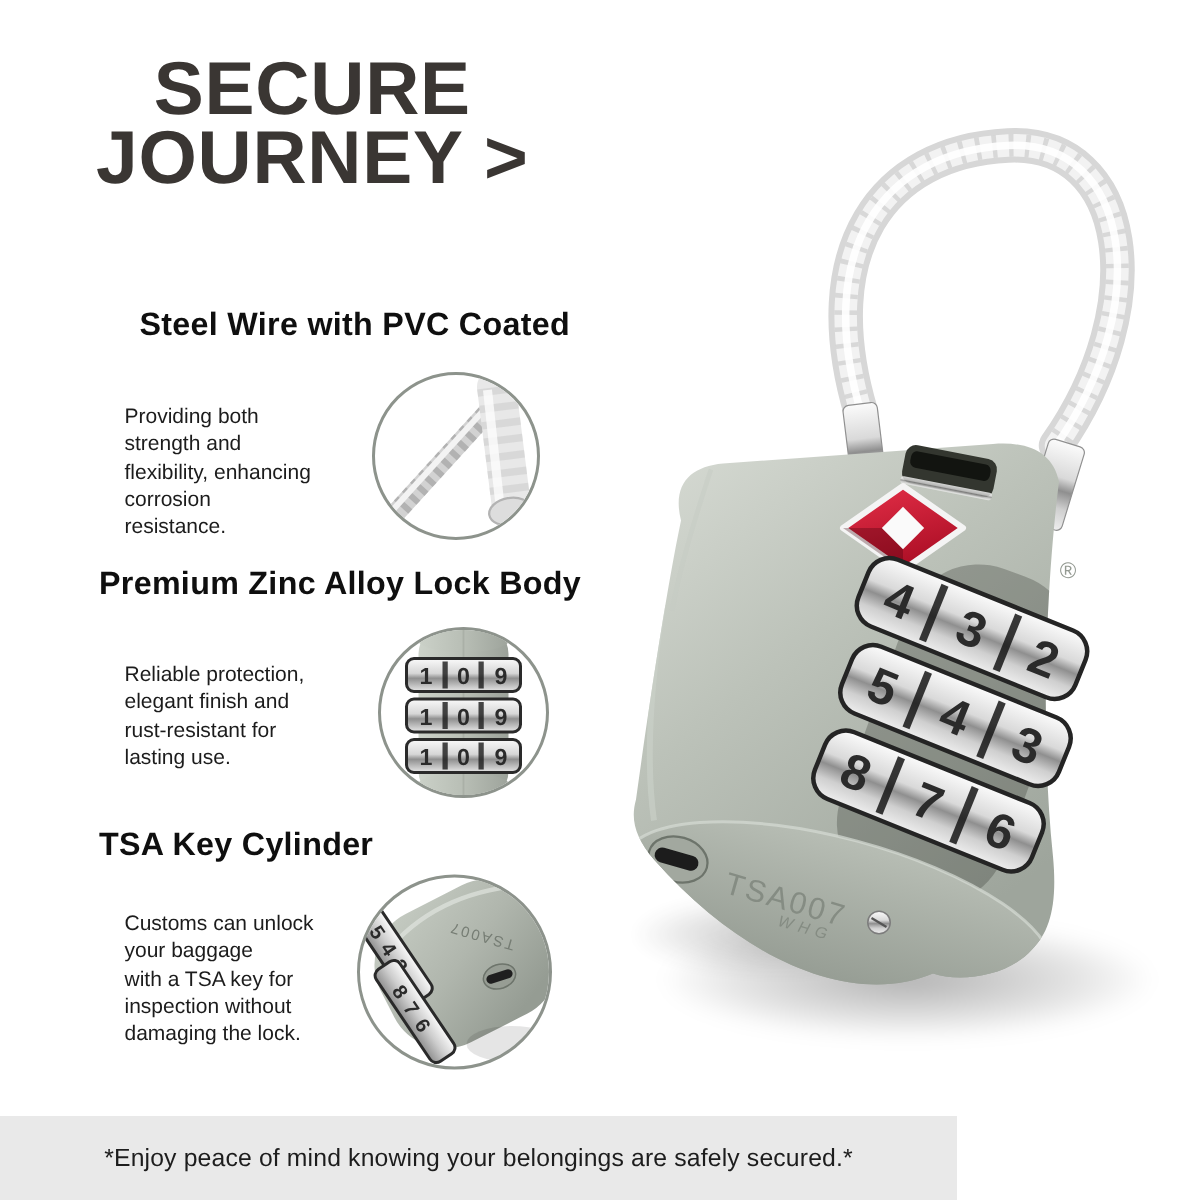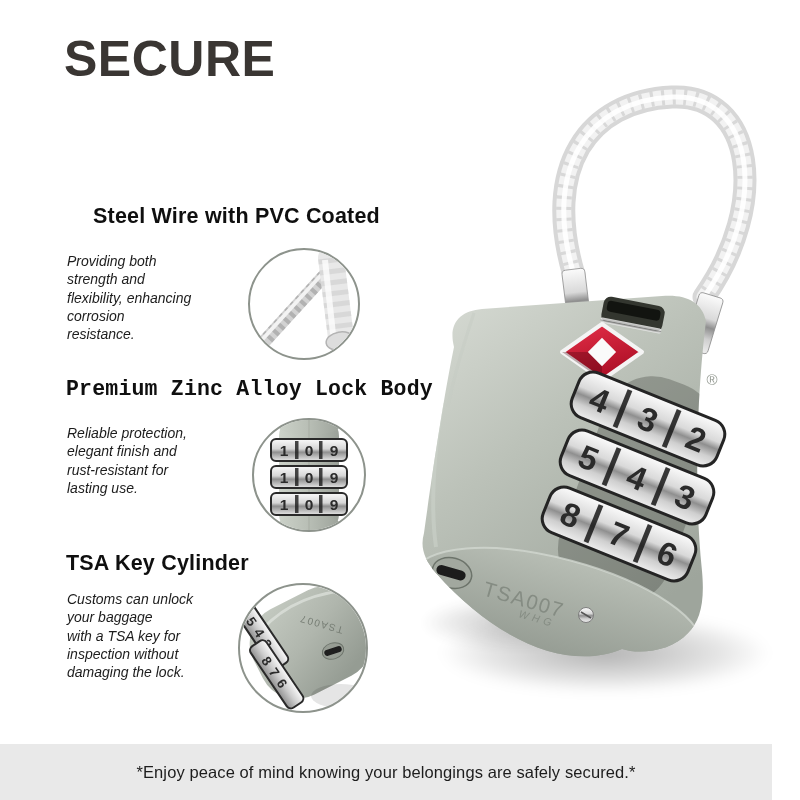--- a/index.html
+++ b/index.html
@@ -10,40 +10,41 @@
   .hero{
     position:absolute;left:64px;top:36px;
     font-size:50px;font-weight:bold;line-height:0.92;
     color:#3a3633;letter-spacing:0.5px;text-align:center;
   }
   .feature-title{
     position:absolute;left:66px;margin:0;
     font-size:21.5px;font-weight:bold;color:#0f0f0f;letter-spacing:0.2px;
   }
   .feature-desc{
-    position:absolute;left:67px;margin:0;
-    font-size:14px;line-height:1.31;color:#1c1c1c;white-space:pre-line;font-style:italic;
+    position:absolute;left:67px;margin:16px;
+    font-size:14px;line-height:1.31;color:#1c1c1c;white-space:pre-line;
   }
   .circle-photo{position:absolute;}
   .product-photo{position:absolute;left:390px;top:55px;}
   .footer-bar{
-    position:absolute;left:0;top:744px;width:772px;height:56px;
+    position:absolute;left:0;top:744px;width:638px;height:56px;
     background:#e9e9e9;display:flex;align-items:center;justify-content:center;
   }
   .footer-text{font-size:16.5px;color:#1d1d1d;letter-spacing:0.1px;}
   svg text{font-family:"Liberation Sans", sans-serif;}
   .dial-digit{font-size:33px;font-weight:bold;fill:#2b2b2b;}
   .dial-digit-small{font-size:15.5px;font-weight:bold;fill:#2b2b2b;}
   .engraved{fill:#858c83;}
 </style>
 </head>
 <body>
 
 <div class="hero">
   <div>SECURE</div>
+  <div>JOURNEY &gt;</div>
 </div>
 
 <h2 class="feature-title" style="top:204px;margin-left:27px;">Steel Wire with PVC Coated</h2>
 <p class="feature-desc" style="top:252px;">Providing both
 strength and
 flexibility, enhancing
 corrosion
 resistance.</p>
 <svg class="circle-photo" style="left:246px;top:246px;" width="116" height="116" viewBox="0 0 116 116">
   <defs>
@@ -61,21 +62,21 @@
     </g>
     <g>
       <path d="M 85,12 L 95,92" stroke="#e8e8e8" stroke-width="26" fill="none" stroke-linecap="round"></path>
       <path d="M 85,12 L 95,92" stroke="#c6c6c6" stroke-width="26" fill="none" stroke-dasharray="5 6" opacity="0.45"></path>
       <path d="M 79,14 L 87,88" stroke="#fbfbfb" stroke-width="6" fill="none" opacity="0.85"></path>
       <ellipse cx="94" cy="95" rx="14" ry="9" transform="rotate(-10 94 95)" fill="#dddddd" stroke="#b3b3b3" stroke-width="1.5"></ellipse>
     </g>
   </g>
 </svg>
 
-<h2 class="feature-title" style="top:377px;font-family:Liberation Mono, monospace;">Premium Zinc Alloy Lock Body</h2>
+<h2 class="feature-title" style="top:377px;">Premium Zinc Alloy Lock Body</h2>
 <p class="feature-desc" style="top:424px;">Reliable protection,
 elegant finish and
 rust-resistant for
 lasting use.</p>
 <svg class="circle-photo" style="left:250px;top:416px;" width="118" height="118" viewBox="0 0 118 118">
   <defs>
     <clipPath id="c2clip">
         <circle cx="59" cy="59" r="55"></circle>
       </clipPath>
     <linearGradient id="c2body" x1="0" y1="0" x2="1" y2="0">

